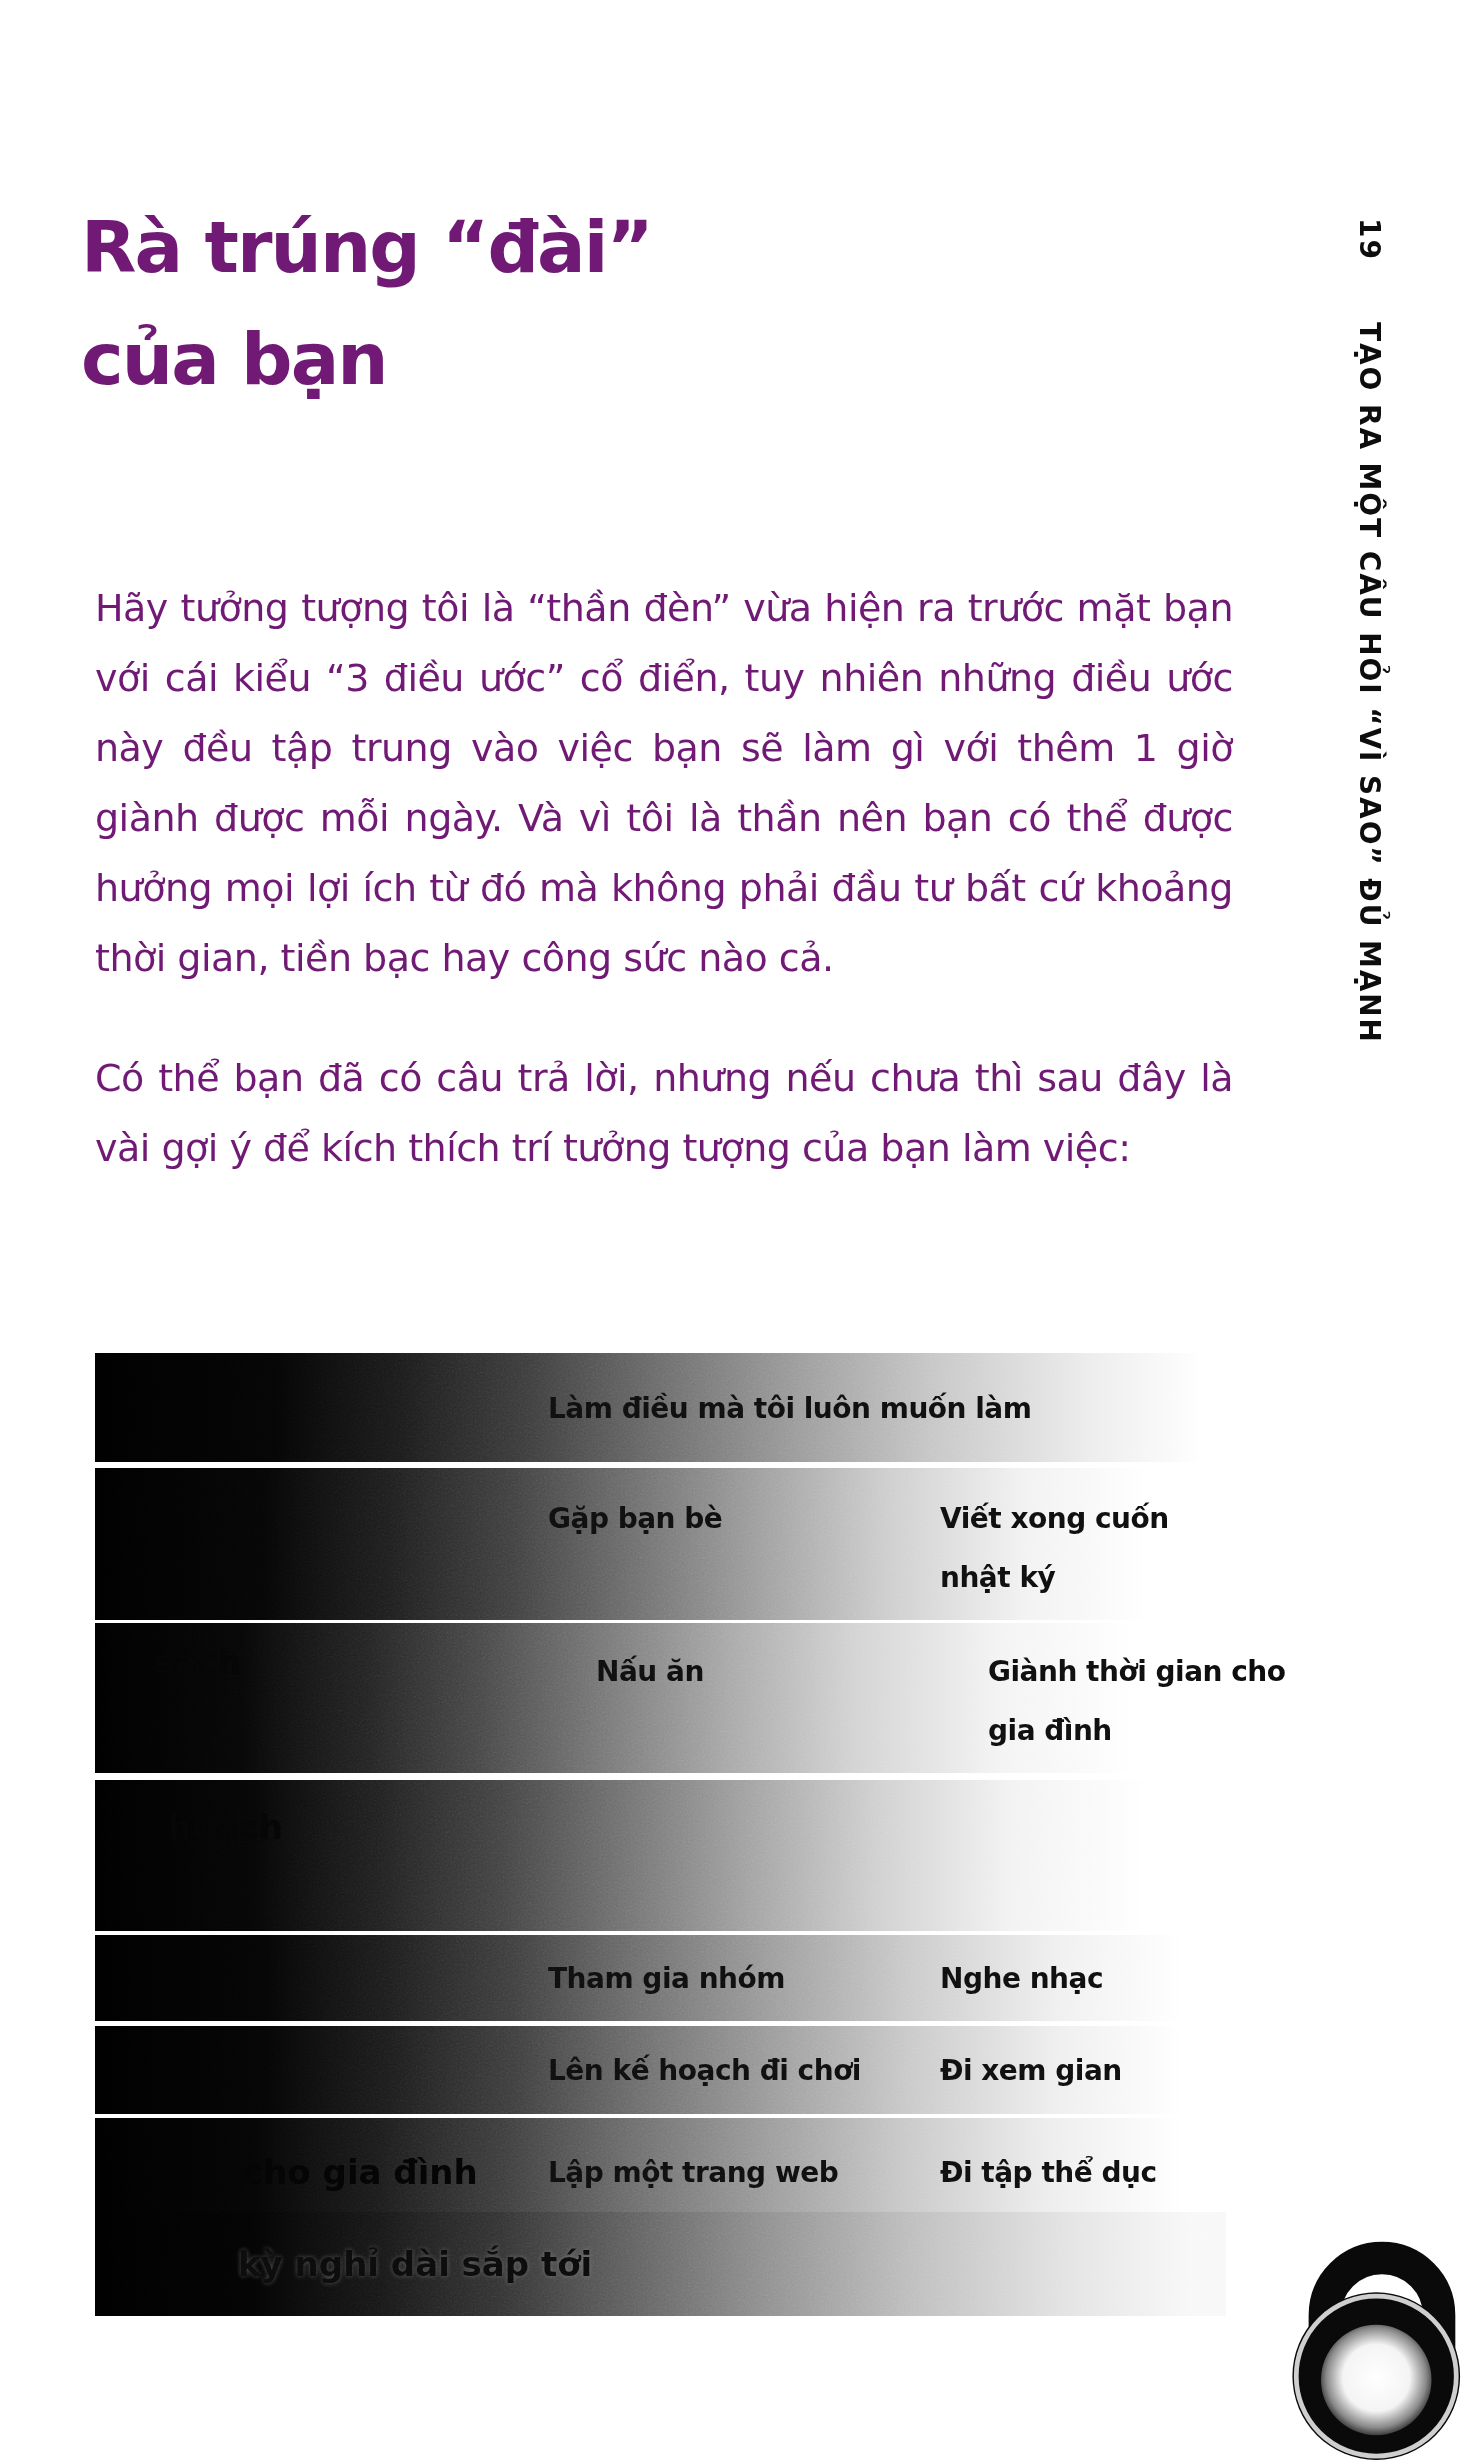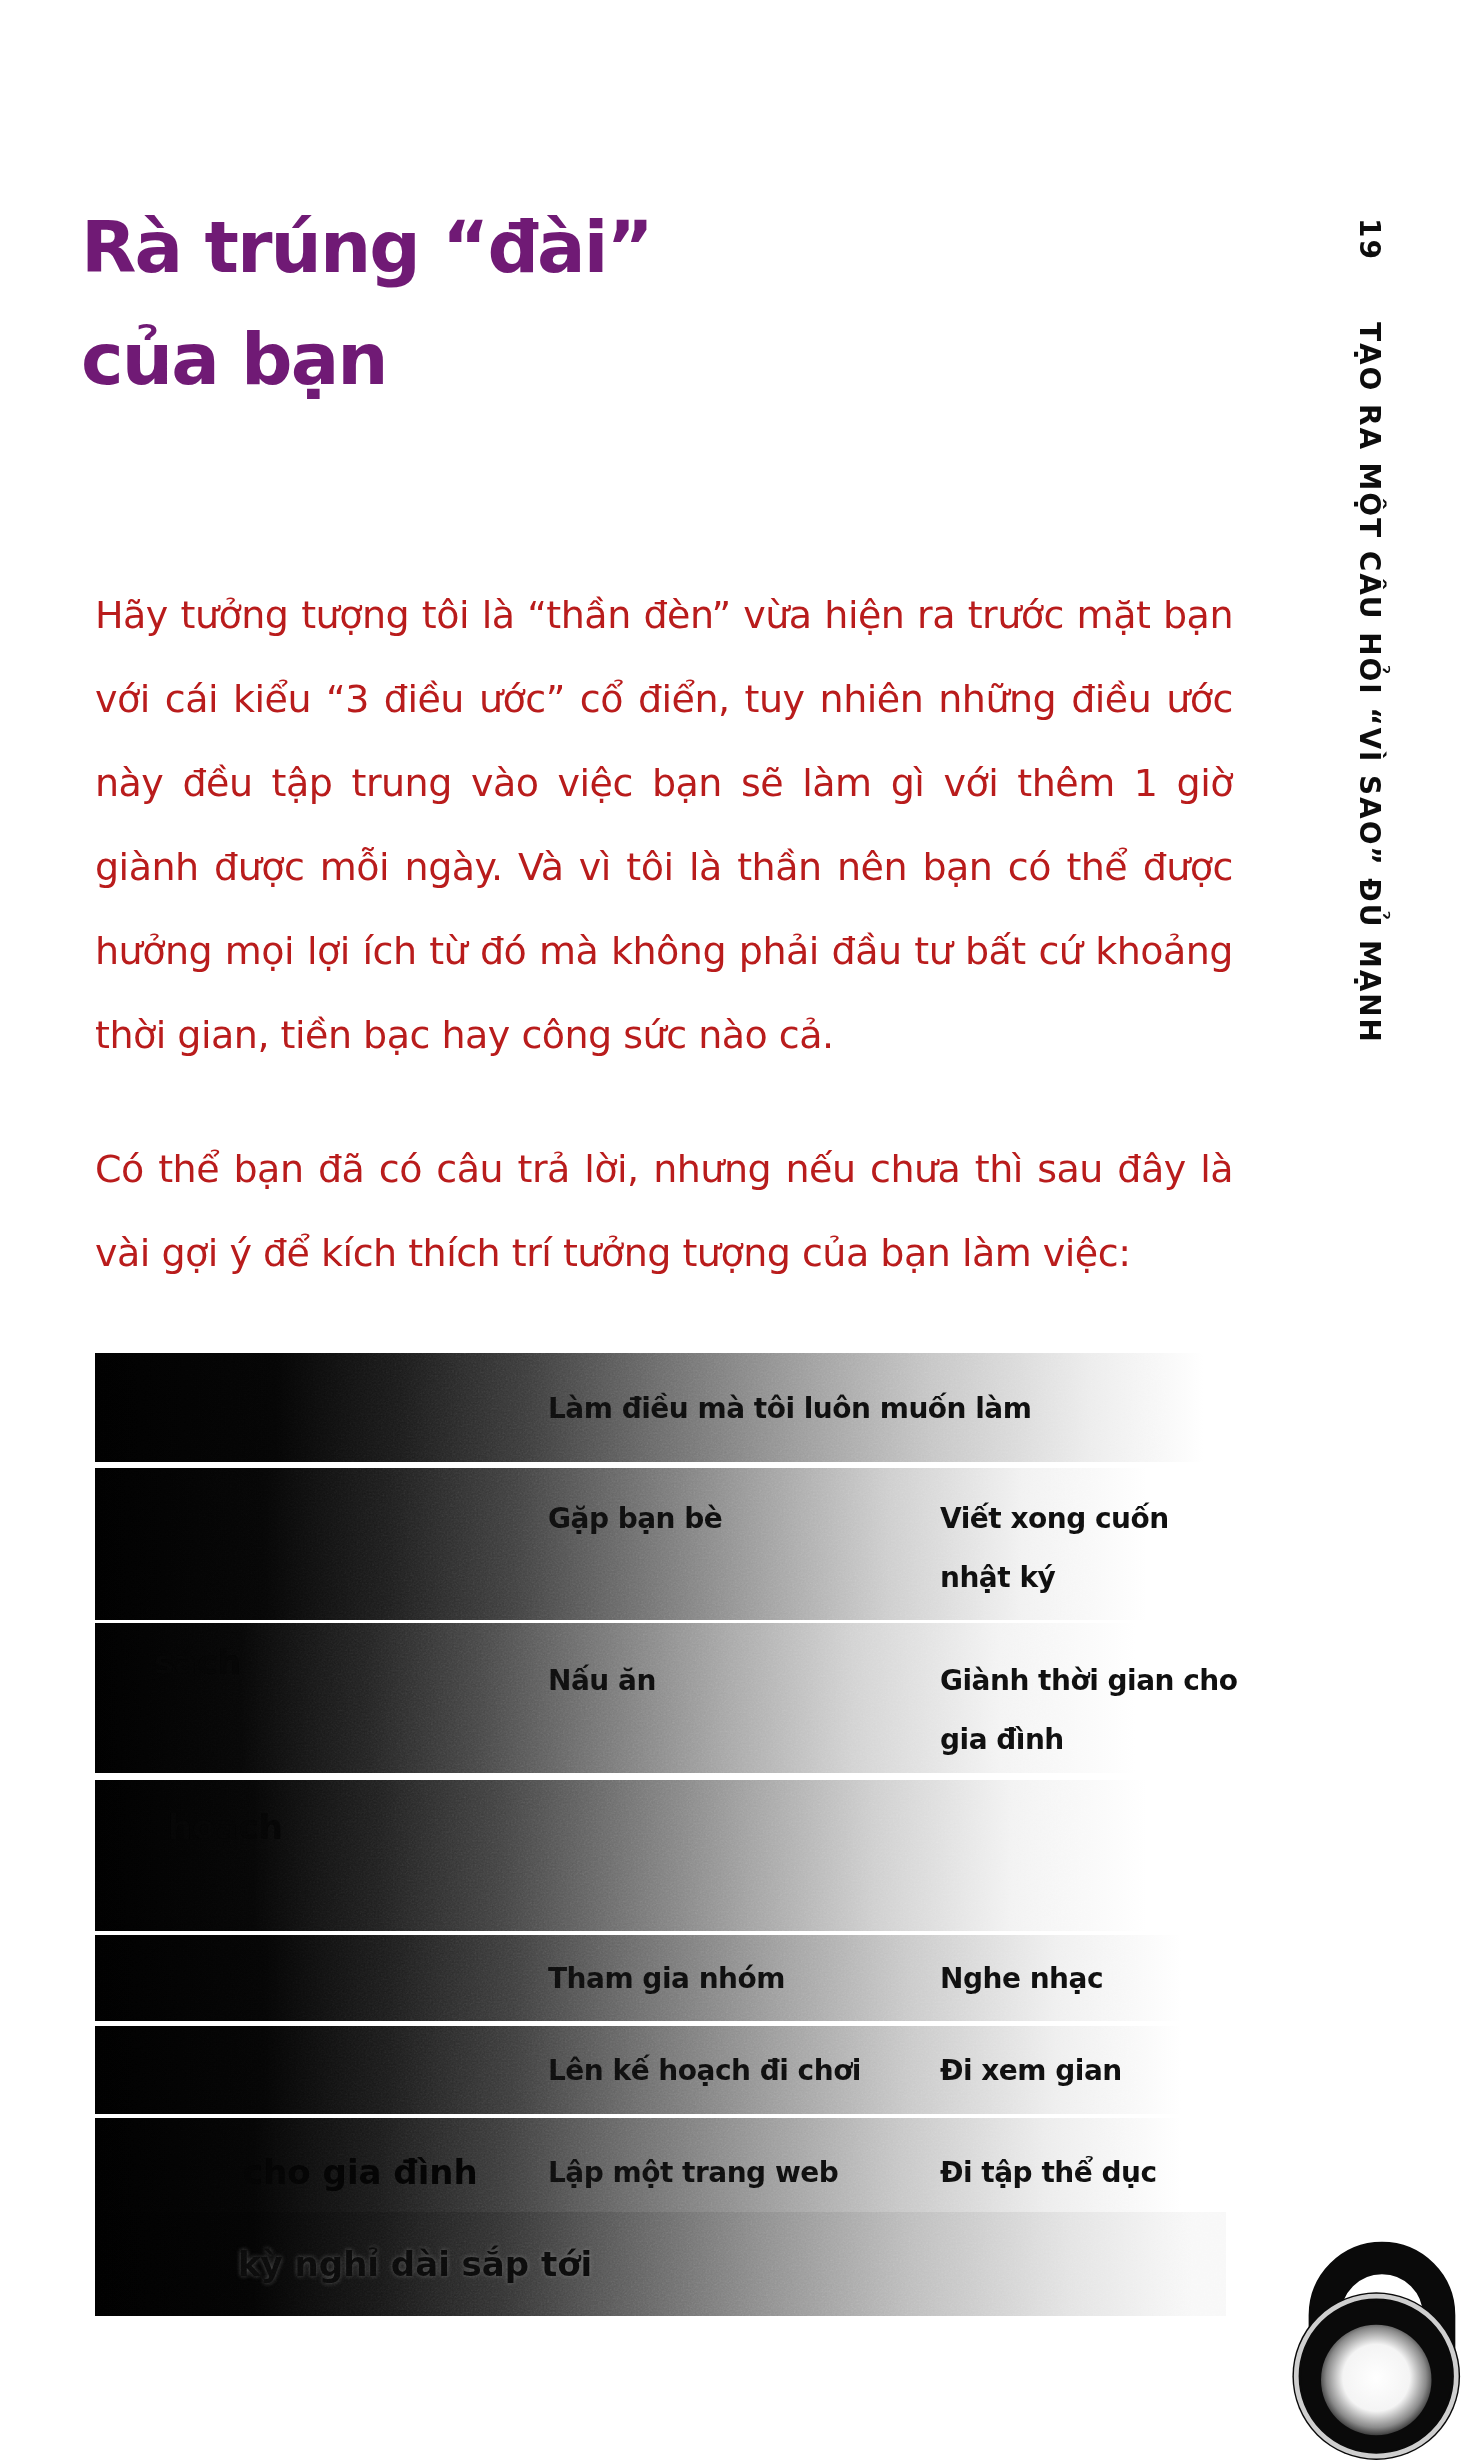--- a/index.html
+++ b/index.html
@@ -14,21 +14,21 @@
   
   .heading{
     position:absolute;left:81px;top:191px;width:1050px;
     font-size:72px;line-height:112px;font-weight:bold;
     letter-spacing:-1.9px;color:#701a75;
   }
 
   
   .bodytext{
     position:absolute;left:95px;top:573px;width:1138px;
-    font-size:38px;line-height:84px;color:#b91c1c;
+    font-size:38px;line-height:70px;color:#701a75;
     text-align:justify;letter-spacing:-0.5px;
   }
   .bodytext p{margin:0 0 50px 0;}
 
   
   .sidebar{
     position:absolute;left:1353px;top:218px;height:859px;
     writing-mode:vertical-rl;
     font-weight:bold;font-size:28px;letter-spacing:1.9px;color:#0d0d0d;
     white-space:nowrap;
@@ -49,21 +49,21 @@
   .r8{top:859px;height:104px;background:linear-gradient(90deg,#010101 0%,#040404 14%,#161616 25%,#333 36%,#5f5f5f 47%,#8f8f8f 59%,#bdbdbd 72%,#e3e3e3 86%,#f8f8f8 97%);}
 
   .cell{
     position:absolute;font-size:28px;font-weight:600;color:#0d0d0d;
     letter-spacing:-0.5px;line-height:59px;white-space:nowrap;
   }
   .c2{left:453px;}
   .c3{left:845px;width:298px;white-space:normal;}
   .vcenter{top:50%;transform:translateY(-50%);}
   .r2 .cell{top:21px;}
-  .r3 .cell{top:28px;}
+  .r3 .cell{top:19px;margin-left:48px;}
   .r4 .cell{top:25px;}
 
   .frag{
     position:absolute;font-size:34px;font-weight:bold;color:#050505;
     white-space:nowrap;letter-spacing:0;
   }
   .r3 .frag{left:59px;top:19px;}
   .r4 .frag{left:73px;top:27px;}
   .r7 .frag{left:148px;top:50%;transform:translateY(-50%);color:#040404;}
   .r8 .frag{left:143px;top:50%;transform:translateY(-50%);color:#0a0a0a;text-shadow:0 0 5.7px rgba(190,190,190,.35);}

